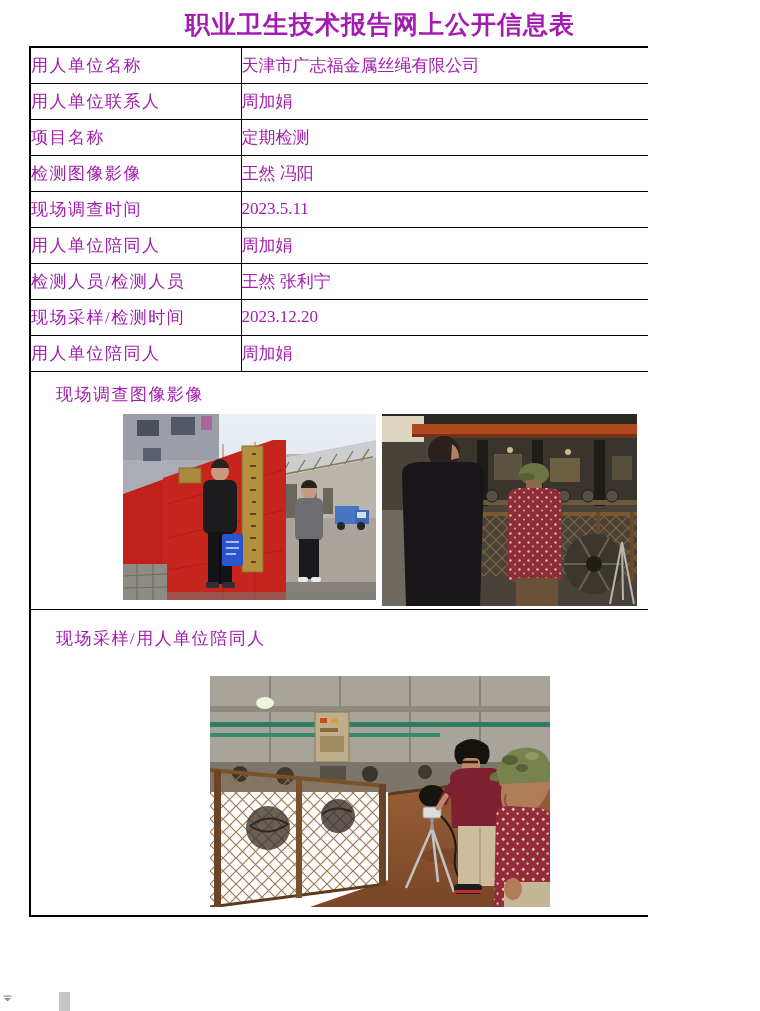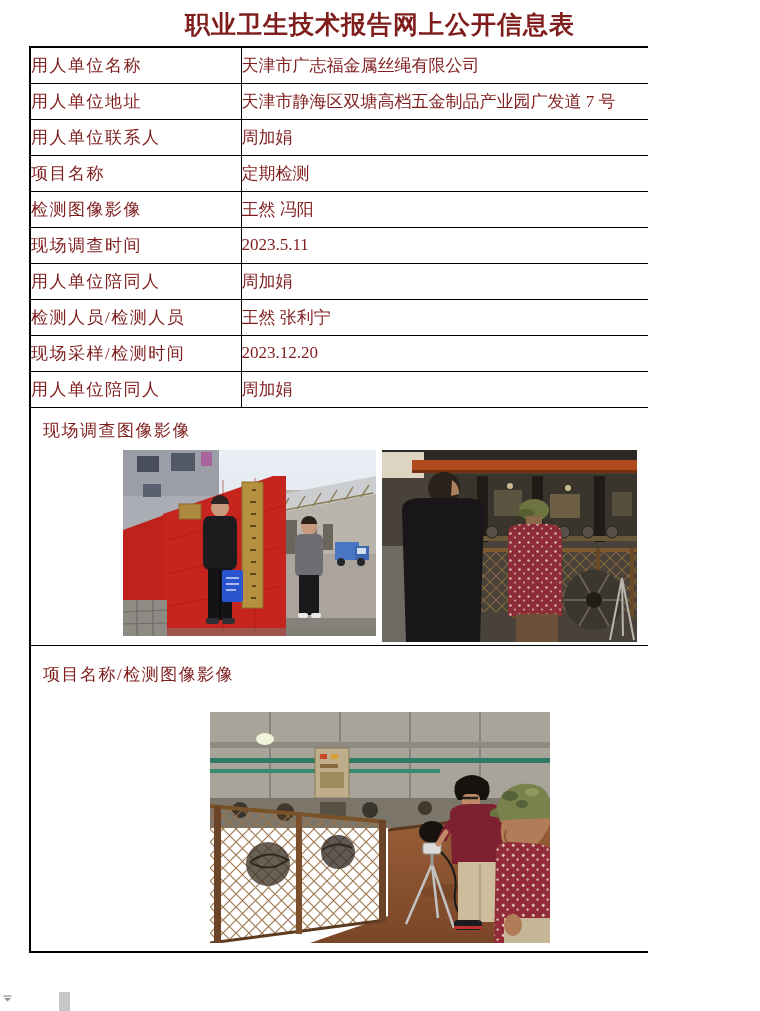--- a/index.html
+++ b/index.html
@@ -2,21 +2,21 @@
 <html><head>
 <meta charset="utf-8">
 <style>
   html,body{margin:0;padding:0;background:#ffffff;}
   .page{
     position:relative;
     width:648px;height:1011px;
     background:#ffffff;
     overflow:hidden;
     font-family:"Liberation Serif","DejaVu Serif",serif;
-    color:#7f1d1d;
+    color:#a21caf;
   }
   .doc-title{
     position:absolute;top:8px;left:0;width:760px;
     text-align:center;font-size:25px;font-weight:bold;
     letter-spacing:1px;margin:0;
   }
   table.info-table{
     position:absolute;left:29px;top:46px;
     width:699px;border-collapse:collapse;table-layout:fixed;
     border:2px solid #000;
@@ -26,21 +26,21 @@
     font-size:17px;
     padding:0;
     vertical-align:middle;
     overflow:hidden;
   }
   tr.data-row{height:36px;}
   td.label-cell{padding-left:8px;letter-spacing:1.5px;}
   td.value-cell{text-align:left;}
   td.section-cell{vertical-align:top;}
   .section-label{
-    padding:9px 0 0 12px;letter-spacing:1.5px;font-size:17px;height:25px;
+    padding:9px 0 0 25px;letter-spacing:1.5px;font-size:17px;height:25px;
   }
   .photo-row{
     display:flex;justify-content:center;align-items:flex-start;
     gap:6px;margin-top:6px;
   }
   .photo-row-single{margin-top:24px;display:flex;justify-content:center;}
   svg{display:block;}
   .scroll-marker{
     position:absolute;left:3px;top:995px;width:9px;height:7px;
   }
@@ -58,24 +58,20 @@
 
   <table class="info-table">
     <colgroup>
         <col style="width:211px">
         <col style="width:488px">
       </colgroup>
     <tbody>
       <tr class="data-row">
         <td class="label-cell">用人单位名称</td>
         <td class="value-cell">天津市广志福金属丝绳有限公司</td>
-      </tr>
-      <tr class="data-row">
-        <td class="label-cell">用人单位地址</td>
-        <td class="value-cell">天津市静海区双塘高档五金制品产业园广发道 7 号</td>
       </tr>
       <tr class="data-row">
         <td class="label-cell">用人单位联系人</td>
         <td class="value-cell">周加娟</td>
       </tr>
       <tr class="data-row">
         <td class="label-cell">项目名称</td>
         <td class="value-cell">定期检测</td>
       </tr>
       <tr class="data-row">
@@ -249,21 +245,21 @@
                 <path d="M126,84 Q126,74 140,74 L166,74 Q180,74 180,86 L180,166 L126,166 Z" fill="url(#dots2)"></path>
                 <rect x="134" y="164" width="42" height="28" fill="#6b5138"></rect>
               </g>
             </svg>
           </div>
         </td>
       </tr>
 
       <tr>
         <td class="section-cell" colspan="2" style="height:305px;">
-          <div class="section-label">项目名称/检测图像影像</div>
+          <div class="section-label">现场采样/用人单位陪同人</div>
           <div class="photo-row-single">
 
             <svg width="340" height="231" viewBox="0 0 340 231" role="img" aria-label="现场采样/检测照片：三脚架检测仪器测量">
               <defs>
                 <pattern id="dots3" width="10" height="10" patternUnits="userSpaceOnUse">
                   <rect width="10" height="10" fill="#932c38"></rect>
                   <rect x="2" y="2" width="2.6" height="2.6" fill="#e9dccb" opacity="0.9" transform="rotate(45 3.3 3.3)"></rect>
                   <rect x="6.5" y="6.5" width="2.2" height="2.2" fill="#e9dccb" opacity="0.75" transform="rotate(45 7.6 7.6)"></rect>
                 </pattern>
                 <pattern id="mesh3" width="13" height="13" patternUnits="userSpaceOnUse">

